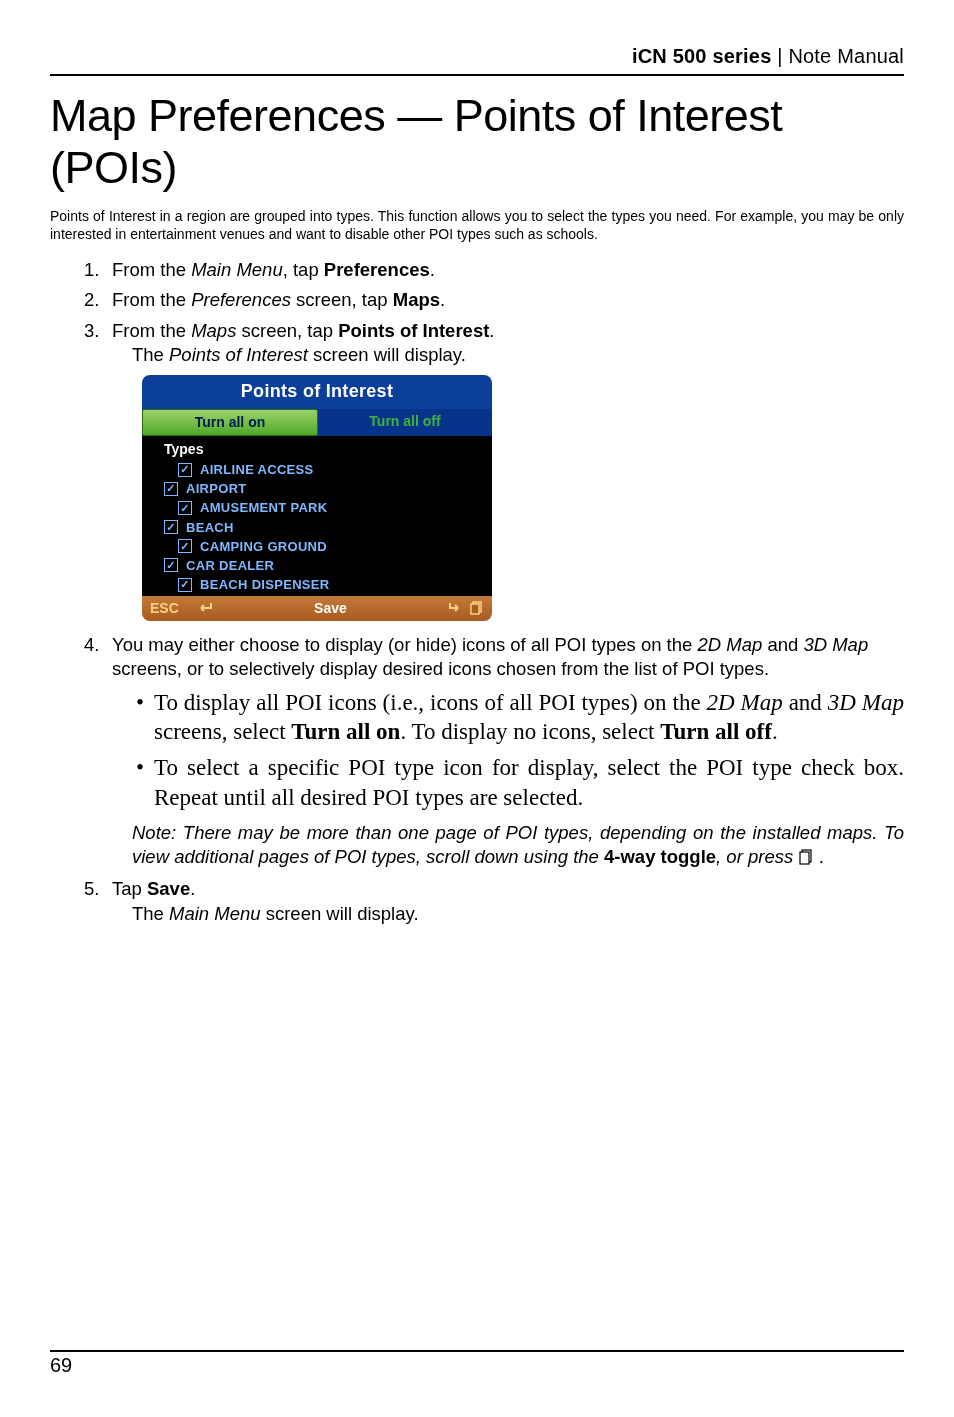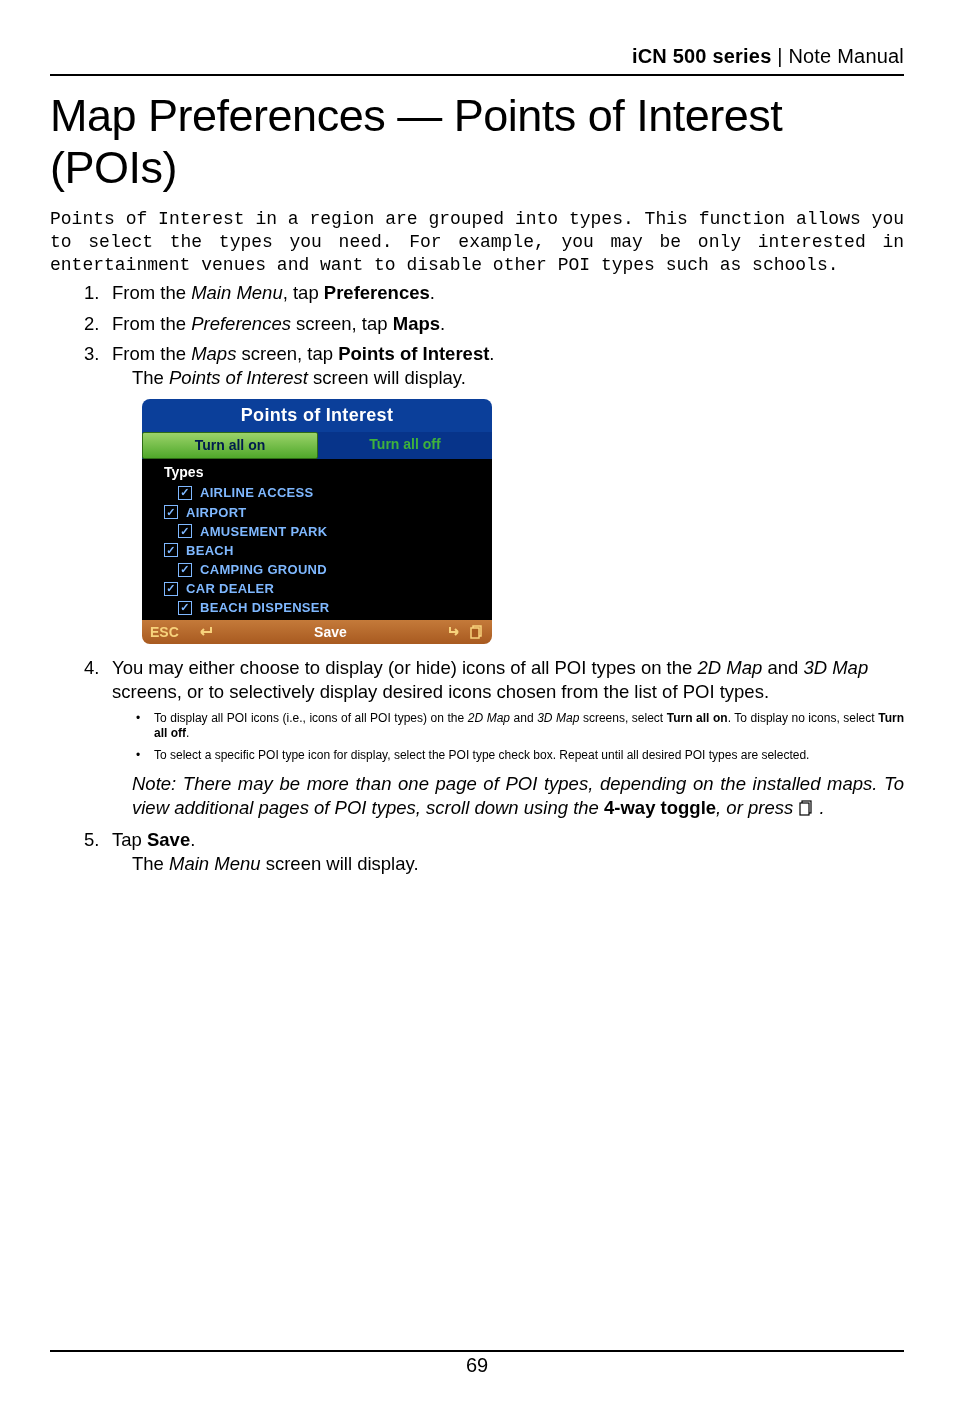--- a/index.html
+++ b/index.html
@@ -24,26 +24,25 @@
   }
   .header-line .bold { font-weight: 600; }
   h1 {
     font-size: 45px;
     font-weight: 300;
     letter-spacing: -0.5px;
     margin-top: 14px;
     margin-bottom: 14px;
   }
   .intro {
-    font-size: 18px;
+    font-size: 14px;
     font-weight: 300;
     line-height: 1.28;
-    margin-bottom: 4px;
+    margin-bottom: 14px;
     text-align: justify;
-    font-family: Liberation Mono, monospace;
   }
   ol.steps {
     list-style: none;
     padding-left: 62px;
     counter-reset: step;
   }
   ol.steps > li {
     counter-increment: step;
     position: relative;
     font-size: 18.5px;
@@ -158,25 +157,26 @@
   .device-footer .icons {
     display: flex; gap: 6px; align-items: center;
   }
   ul.bullets {
     list-style: none;
     padding-left: 42px;
     margin: 6px 0;
   }
   ul.bullets li {
     position: relative;
-    font-size: 12px;
+    font-size: 23px;
     font-weight: 300;
     line-height: 1.3;
     margin-bottom: 6px;
     text-align: justify;
+    font-family: Liberation Serif, serif;
   }
   ul.bullets li::before {
     content: "•";
     position: absolute;
     left: -18px;
     top: 0;
   }
   .note {
     font-style: italic;
     font-size: 18.5px;
@@ -193,21 +193,21 @@
   .footer-area {
     position: absolute;
     left: 50px; right: 50px;
     bottom: 40px;
   }
   .footer-rule {
     border-top: 2px solid #000;
     padding-top: 2px;
   }
   .page-num {
-    text-align: center;
+    text-align: left;
     font-size: 20px;
     font-weight: 300;
   }
 </style>
 </head>
 <body>
 
 <div class="page">
   <div class="header-line">
     <span class="bold">iCN 500 series</span><span> | </span><span>Note Manual</span>

